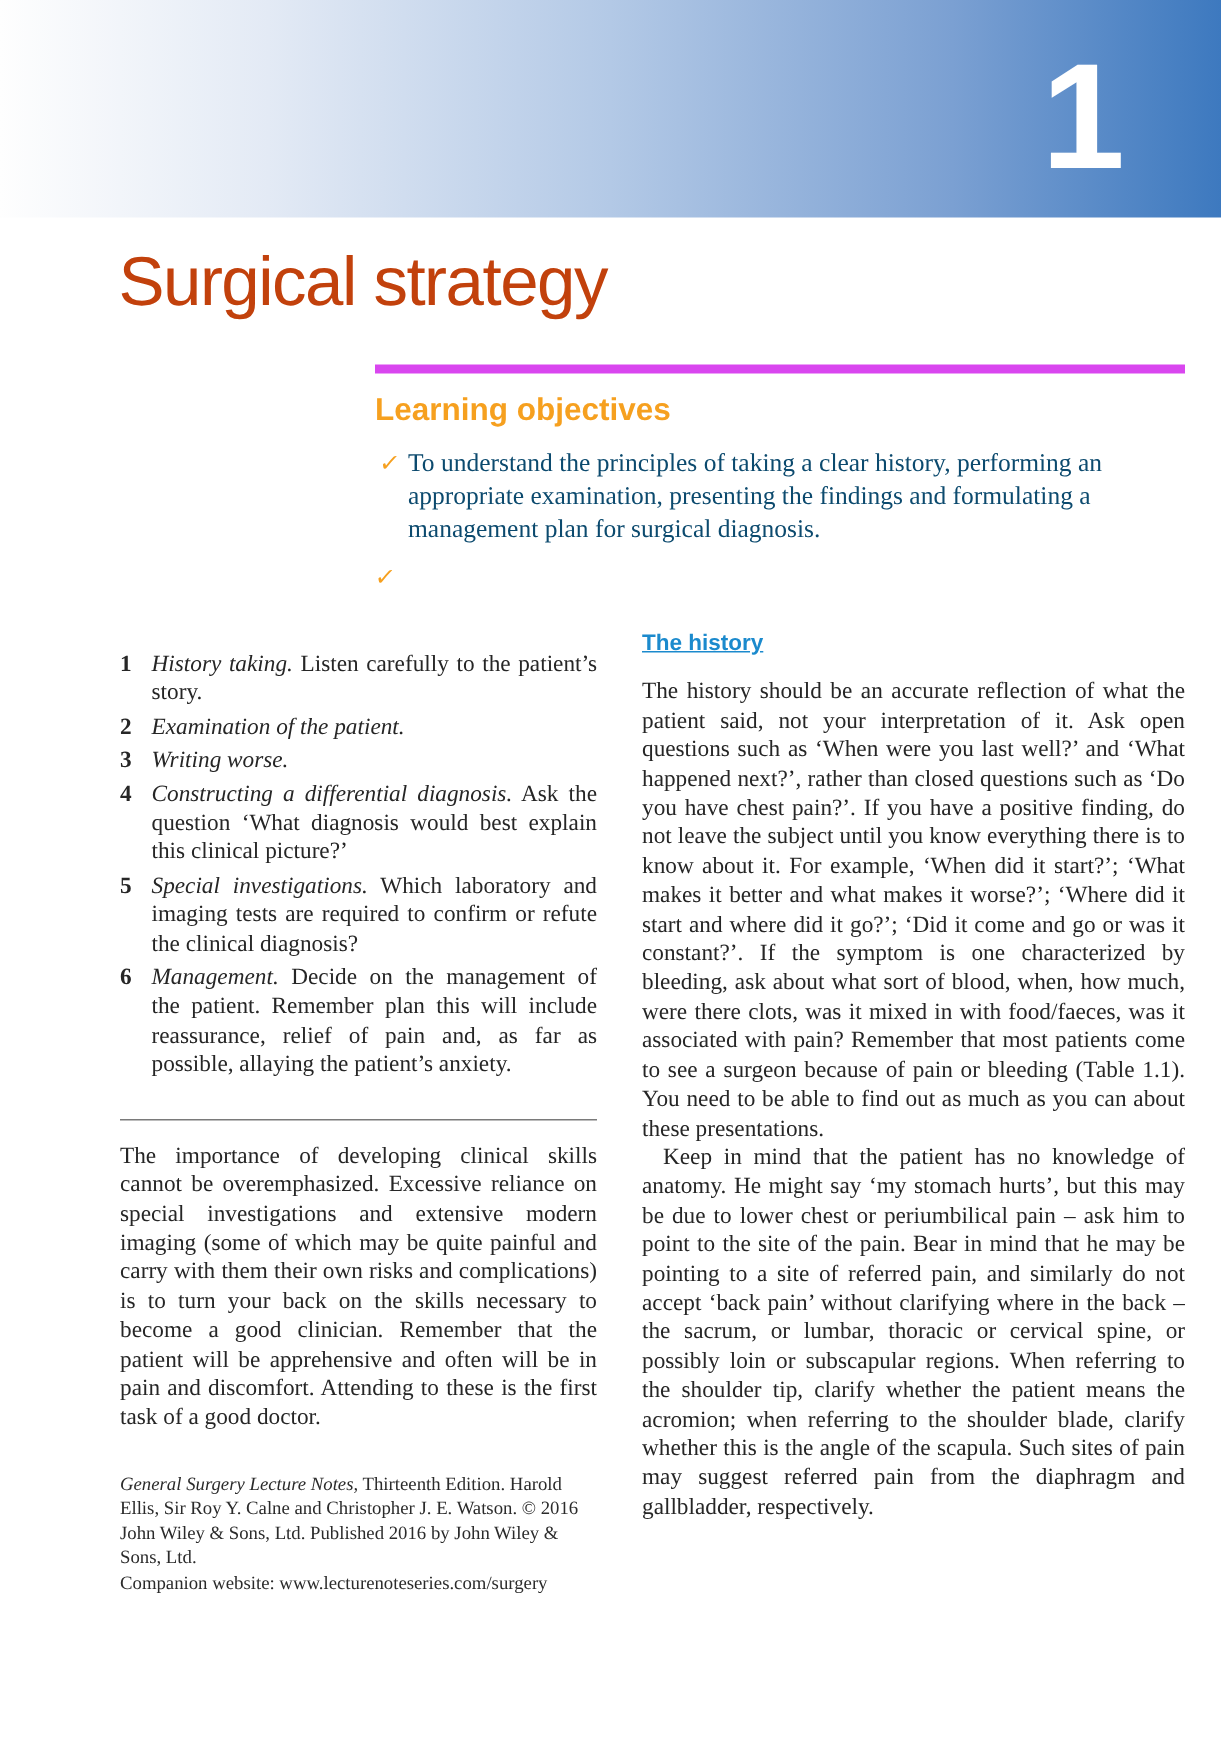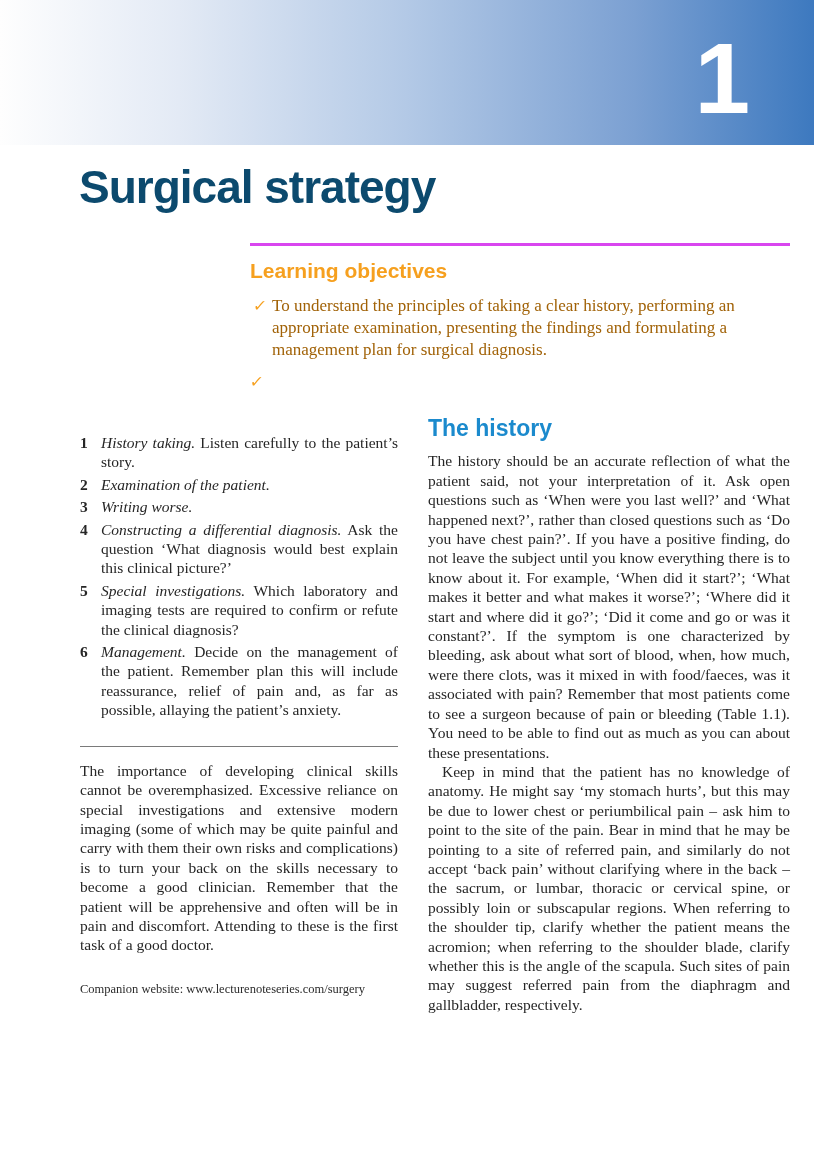--- a/index.html
+++ b/index.html
@@ -22,57 +22,57 @@
     position: absolute; top: 28px; right: 64px;
     font-family: "Liberation Sans", sans-serif;
     font-weight: bold; font-size: 100px; line-height: 1;
     color: #ffffff;
   }
 
   
   .title {
     position: absolute; left: 79px; top: 160px; margin: 0;
     font-family: "Liberation Sans", sans-serif;
-    font-weight: bold; font-size: 46px; letter-spacing: -1px;
-    color: #0c4a6e;
+    font-weight: normal; font-size: 46px; letter-spacing: -1px;
+    color: #c2410c;
   }
 
   
   .objectives {
     position: absolute; left: 250px; top: 243px; width: 540px;
-    border-top: 3px solid #d946ef; padding-top: 13px;
+    border-top: 6px solid #d946ef; padding-top: 13px;
   }
   .objectives h2 {
     margin: 0 0 12px 0;
     font-family: "Liberation Sans", sans-serif;
     font-weight: bold; font-size: 21px;
     color: #f6a01f;
   }
   .obj-item { display: flex; margin-bottom: 10px; }
   .check {
     flex: none; width: 22px;
     color: #f6a01f; font-family: "DejaVu Sans", sans-serif;
     font-size: 16px; line-height: 22px; font-weight: bold;
     transform: skewX(-8deg);
   }
-  .obj-text { font-size: 17px; line-height: 22px; color: #a16207; }
+  .obj-text { font-size: 17px; line-height: 22px; color: #0c4a6e; }
 
   
   .col { position: absolute; top: 420px; font-size: 15.5px; line-height: 19.4px; text-align: justify; }
   .col-left  { left: 80px;  width: 318px; }
   .col-right { left: 428px; width: 362px; top: 419px; }
   .col p { margin: 0; }
 
   .blue-heading {
     font-family: "Liberation Sans", sans-serif;
     font-weight: bold; color: #1b8acd;
     margin: 0; text-align: left;
   }
   .heading-lg { font-size: 28px; }
-  .heading-md { font-size: 23px; }
+  .heading-md { font-size: 15px; text-decoration: underline; }
 
   .steps { margin-top: 13px; }
   .step { display: flex; margin-bottom: 3px; }
   .step-num { flex: none; width: 21px; font-weight: bold; }
   .step-text { flex: 1; text-align: justify; }
 
   .col-rule {
     border: none; border-top: 1px solid #7a7a7a;
     margin: 26px 0 0 0;
   }
@@ -138,20 +138,21 @@
         <span class="step-num">6</span>
         <span class="step-text"><i>Management.</i><span> Decide on the management of the patient. Remember plan this will include reassurance, relief of pain and, as far as possible, allaying the patient’s anxiety.</span></span>
       </div>
     </div>
 
     <hr class="col-rule">
 
     <p class="section-body">The importance of developing clinical skills cannot be overemphasized. Excessive reliance on special investigations and extensive modern imaging (some of which may be quite painful and carry with them their own risks and complications) is to turn your back on the skills necessary to become a good clinician. Remember that the patient will be apprehensive and often will be in pain and discomfort. Attending to these is the first task of a good doctor.</p>
 
     <div class="footnote">
+      <p><i>General Surgery Lecture Notes,</i><span> Thirteenth Edition. Harold Ellis, Sir Roy Y. Calne and Christopher J. E. Watson. © 2016 John Wiley &amp; Sons, Ltd. Published 2016 by John Wiley &amp; Sons, Ltd.</span></p>
       <p>Companion website: www.lecturenoteseries.com/surgery</p>
     </div>
   </div>
 
   <div class="col col-right">
     <h2 class="blue-heading heading-md">The history</h2>
     <p class="rc-body">The history should be an accurate reflection of what the patient said, not your interpretation of it. Ask open questions such as ‘When were you last well?’ and ‘What happened next?’, rather than closed questions such as ‘Do you have chest pain?’. If you have a positive finding, do not leave the subject until you know everything there is to know about it. For example, ‘When did it start?’; ‘What makes it better and what makes it worse?’; ‘Where did it start and where did it go?’; ‘Did it come and go or was it constant?’. If the symptom is one characterized by bleeding, ask about what sort of blood, when, how much, were there clots, was it mixed in with food/faeces, was it associated with pain? Remember that most patients come to see a surgeon because of pain or bleeding (Table 1.1). You need to be able to find out as much as you can about these presentations.</p>
     <p class="indent">Keep in mind that the patient has no knowledge of anatomy. He might say ‘my stomach hurts’, but this may be due to lower chest or periumbilical pain – ask him to point to the site of the pain. Bear in mind that he may be pointing to a site of referred pain, and similarly do not accept ‘back pain’ without clarifying where in the back – the sacrum, or lumbar, thoracic or cervical spine, or possibly loin or subscapular regions. When referring to the shoulder tip, clarify whether the patient means the acromion; when referring to the shoulder blade, clarify whether this is the angle of the scapula. Such sites of pain may suggest referred pain from the diaphragm and gallbladder, respectively.</p>
   </div>
 

